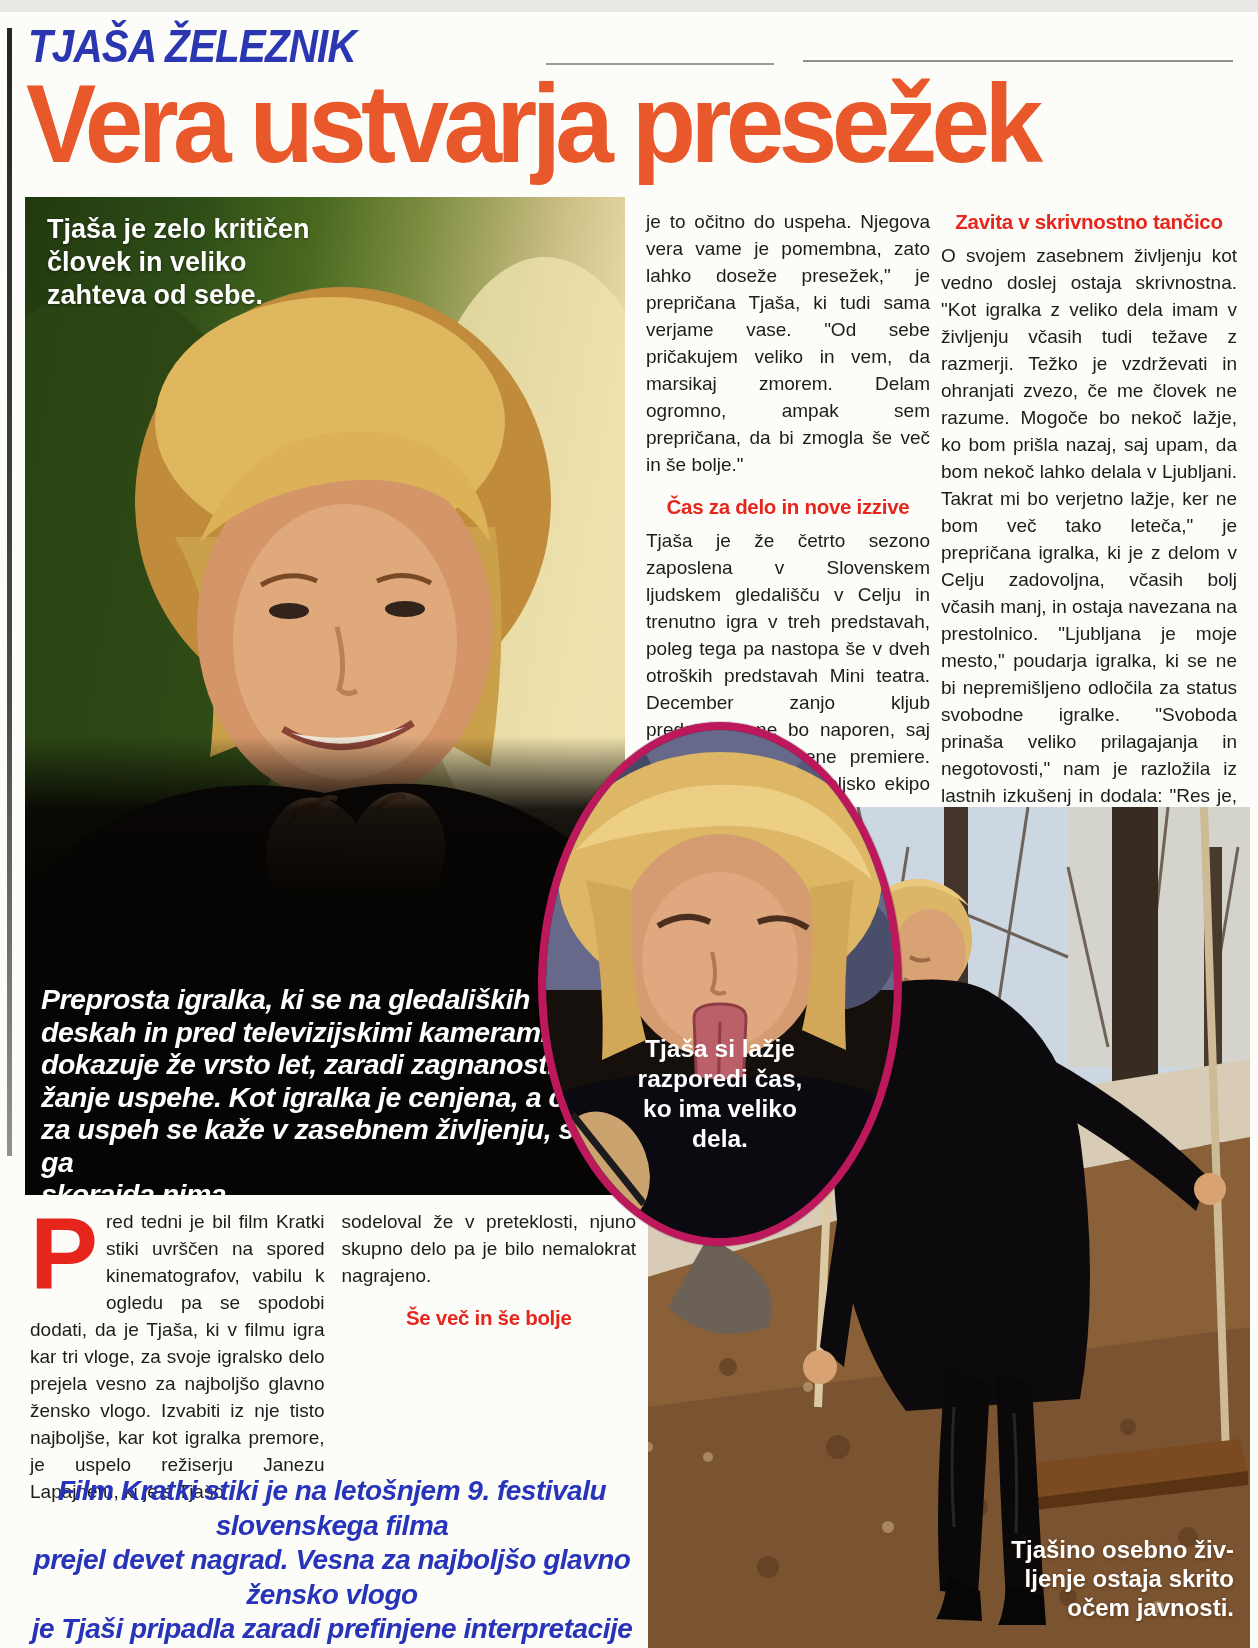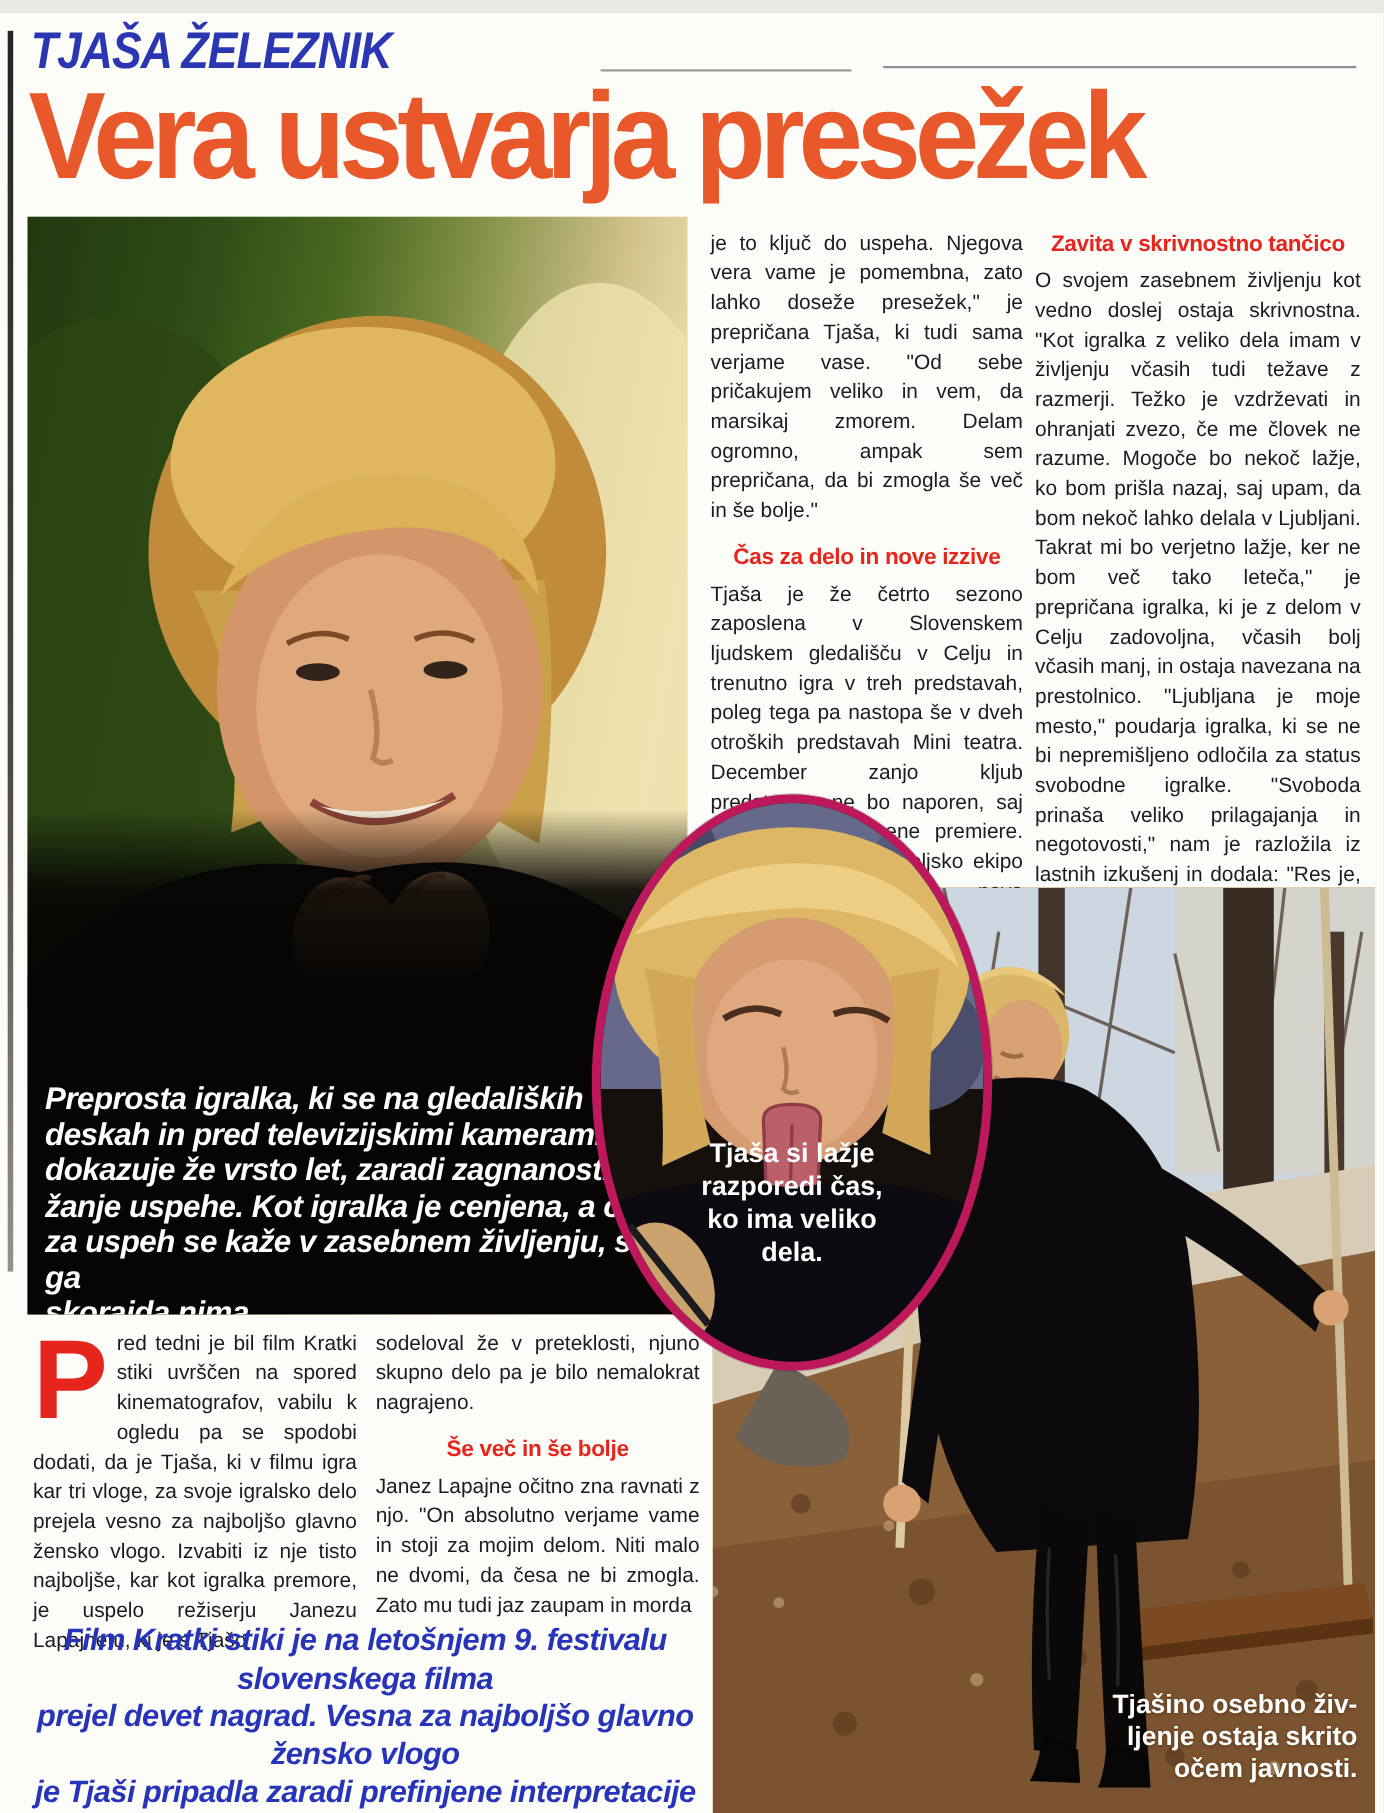--- a/index.html
+++ b/index.html
@@ -94,20 +94,23 @@
       <ellipse cx="380" cy="412" rx="20" ry="8" fill="#32241a"></ellipse>
       <path d="M312,430 q10,40 2,62 q8,8 18,2" stroke="#b97f55" stroke-width="5" fill="none"></path>
       <path d="M258,532 Q320,570 388,526" stroke="#8a4336" stroke-width="7" fill="none"></path>
       <path d="M266,536 Q320,560 380,530 Q322,548 266,536 Z" fill="#f1eadc"></path>
       <path d="M0,690 Q130,560 300,596 Q470,556 600,690 L600,998 L0,998 Z" fill="#090605"></path>
       <ellipse cx="292" cy="662" rx="50" ry="62" fill="#d79a6c" transform="rotate(-12 292 662)"></ellipse>
       <ellipse cx="372" cy="655" rx="48" ry="60" fill="#dba273" transform="rotate(10 372 655)"></ellipse>
       <path d="M262,628 q18,-26 34,-20 M282,618 q16,-22 30,-16 M352,614 q14,-20 28,-14" stroke="#a96b43" stroke-width="5" fill="none"></path>
     </svg>
     <div class="pl-dark"></div>
+    <div class="pl-caption">Tjaša je zelo kritičen
+človek in veliko
+zahteva od sebe.</div>
     <div class="pl-standfirst">Preprosta igralka, ki se na gledaliških
 deskah in pred televizijskimi kamerami
 dokazuje že vrsto let, zaradi zagnanosti
 žanje uspehe. Kot igralka je cenjena, a cena
 za uspeh se kaže v zasebnem življenju, saj ga
 skorajda nima.</div>
   </div>
 
   <div class="photo-swing">
     <svg viewBox="0 0 602 845" preserveAspectRatio="none" style="position:absolute;inset:0">
@@ -188,41 +191,40 @@
       <ellipse cx="58" cy="438" rx="44" ry="58" fill="#caa36f" transform="rotate(-20 58 438)"></ellipse>
       <line x1="26" y1="384" x2="98" y2="474" stroke="#1c1c1e" stroke-width="7"></line>
     </svg>
     <div class="po-caption">Tjaša si lažje
 razporedi čas,
 ko ima veliko
 dela.</div>
   </div>
 
   <div class="col-mid bodytext">
-    <div>je to ključ do uspeha. Njegova vera vame je pomembna, zato lahko doseže presežek," je prepričana Tjaša, ki tudi sama verjame vase. "Od sebe pričakujem veliko in vem, da marsikaj zmorem. Delam ogromno, ampak sem prepričana, da bi zmogla še več in še bolje."</div>
+    <div>je to očitno do uspeha. Njegova vera vame je pomembna, zato lahko doseže presežek," je prepričana Tjaša, ki tudi sama verjame vase. "Od sebe pričakujem veliko in vem, da marsikaj zmorem. Delam ogromno, ampak sem prepričana, da bi zmogla še več in še bolje."</div>
     <div class="subhead">Čas za delo in nove izzive</div>
     <div>Tjaša je že četrto sezono zaposlena v Slovenskem ljudskem gledališču v Celju in trenutno igra v treh predstavah, poleg tega pa nastopa še v dveh otroških predstavah Mini teatra. December zanjo kljub predstavam ne bo naporen, saj ne bo imela nobene premiere. Šele januarja bo s celjsko ekipo začela študirati za novo predstavo Dogodek v mestu</div>
     <div class="wrap-line">Gogi, ki se je že</div>
     <div class="wrap-line wrap-sp">neizmerno</div>
     <div class="wrap-line wrap-last">veseli.</div>
   </div>
 
   <div class="col-right bodytext">
     <div class="subhead first">Zavita v skrivnostno tančico</div>
     <div>O svojem zasebnem življenju kot vedno doslej ostaja skrivnostna. "Kot igralka z veliko dela imam v življenju včasih tudi težave z razmerji. Težko je vzdrževati in ohranjati zvezo, če me človek ne razume. Mogoče bo nekoč lažje, ko bom prišla nazaj, saj upam, da bom nekoč lahko delala v Ljubljani. Takrat mi bo verjetno lažje, ker ne bom več tako leteča," je prepričana igralka, ki je z delom v Celju zadovoljna, včasih bolj včasih manj, in ostaja navezana na prestolnico. "Ljubljana je moje mesto," poudarja igralka, ki se ne bi nepremišljeno odločila za status svobodne igralke. "Svoboda prinaša veliko prilagajanja in negotovosti," nam je razložila iz lastnih izkušenj in dodala: "Res je, da v igralskem svetu brez poguma in drznosti ne gre, ampak ni hujšega kot doma gledati v strop!"</div>
   </div>
 
   <div class="bottom-cols bodytext">
     <div class="bcol">
       <span class="dropcap">P</span><span>red tedni je bil film Kratki stiki uvrščen na spored kinematografov, vabilu k ogledu pa se spodobi dodati, da je Tjaša, ki v filmu igra kar tri vloge, za svoje igralsko delo prejela vesno za najboljšo glavno žensko vlogo. Izvabiti iz nje tisto najboljše, kar kot igralka premore, je uspelo režiserju Janezu Lapajnetu, ki je s Tjašo</span>
     </div>
     <div class="bcol">
       <div>sodeloval že v preteklosti, njuno skupno delo pa je bilo nemalokrat nagrajeno.</div>
       <div class="subhead">Še več in še bolje</div>
-      <div>Janez Lapajne očitno zna ravnati z njo. "On absolutno verjame vame in stoji za mojim delom. Niti malo ne dvomi, da česa ne bi zmogla. Zato mu tudi jaz zaupam in morda</div>
     </div>
   </div>
 
   <div class="film-note">Film Kratki stiki je na letošnjem 9. festivalu slovenskega filma
 prejel devet nagrad. Vesna za najboljšo glavno žensko vlogo
 je Tjaši pripadla zaradi prefinjene interpretacije treh psiho-
 loško in značajsko različnih likov.</div>
 
 </div>
 

